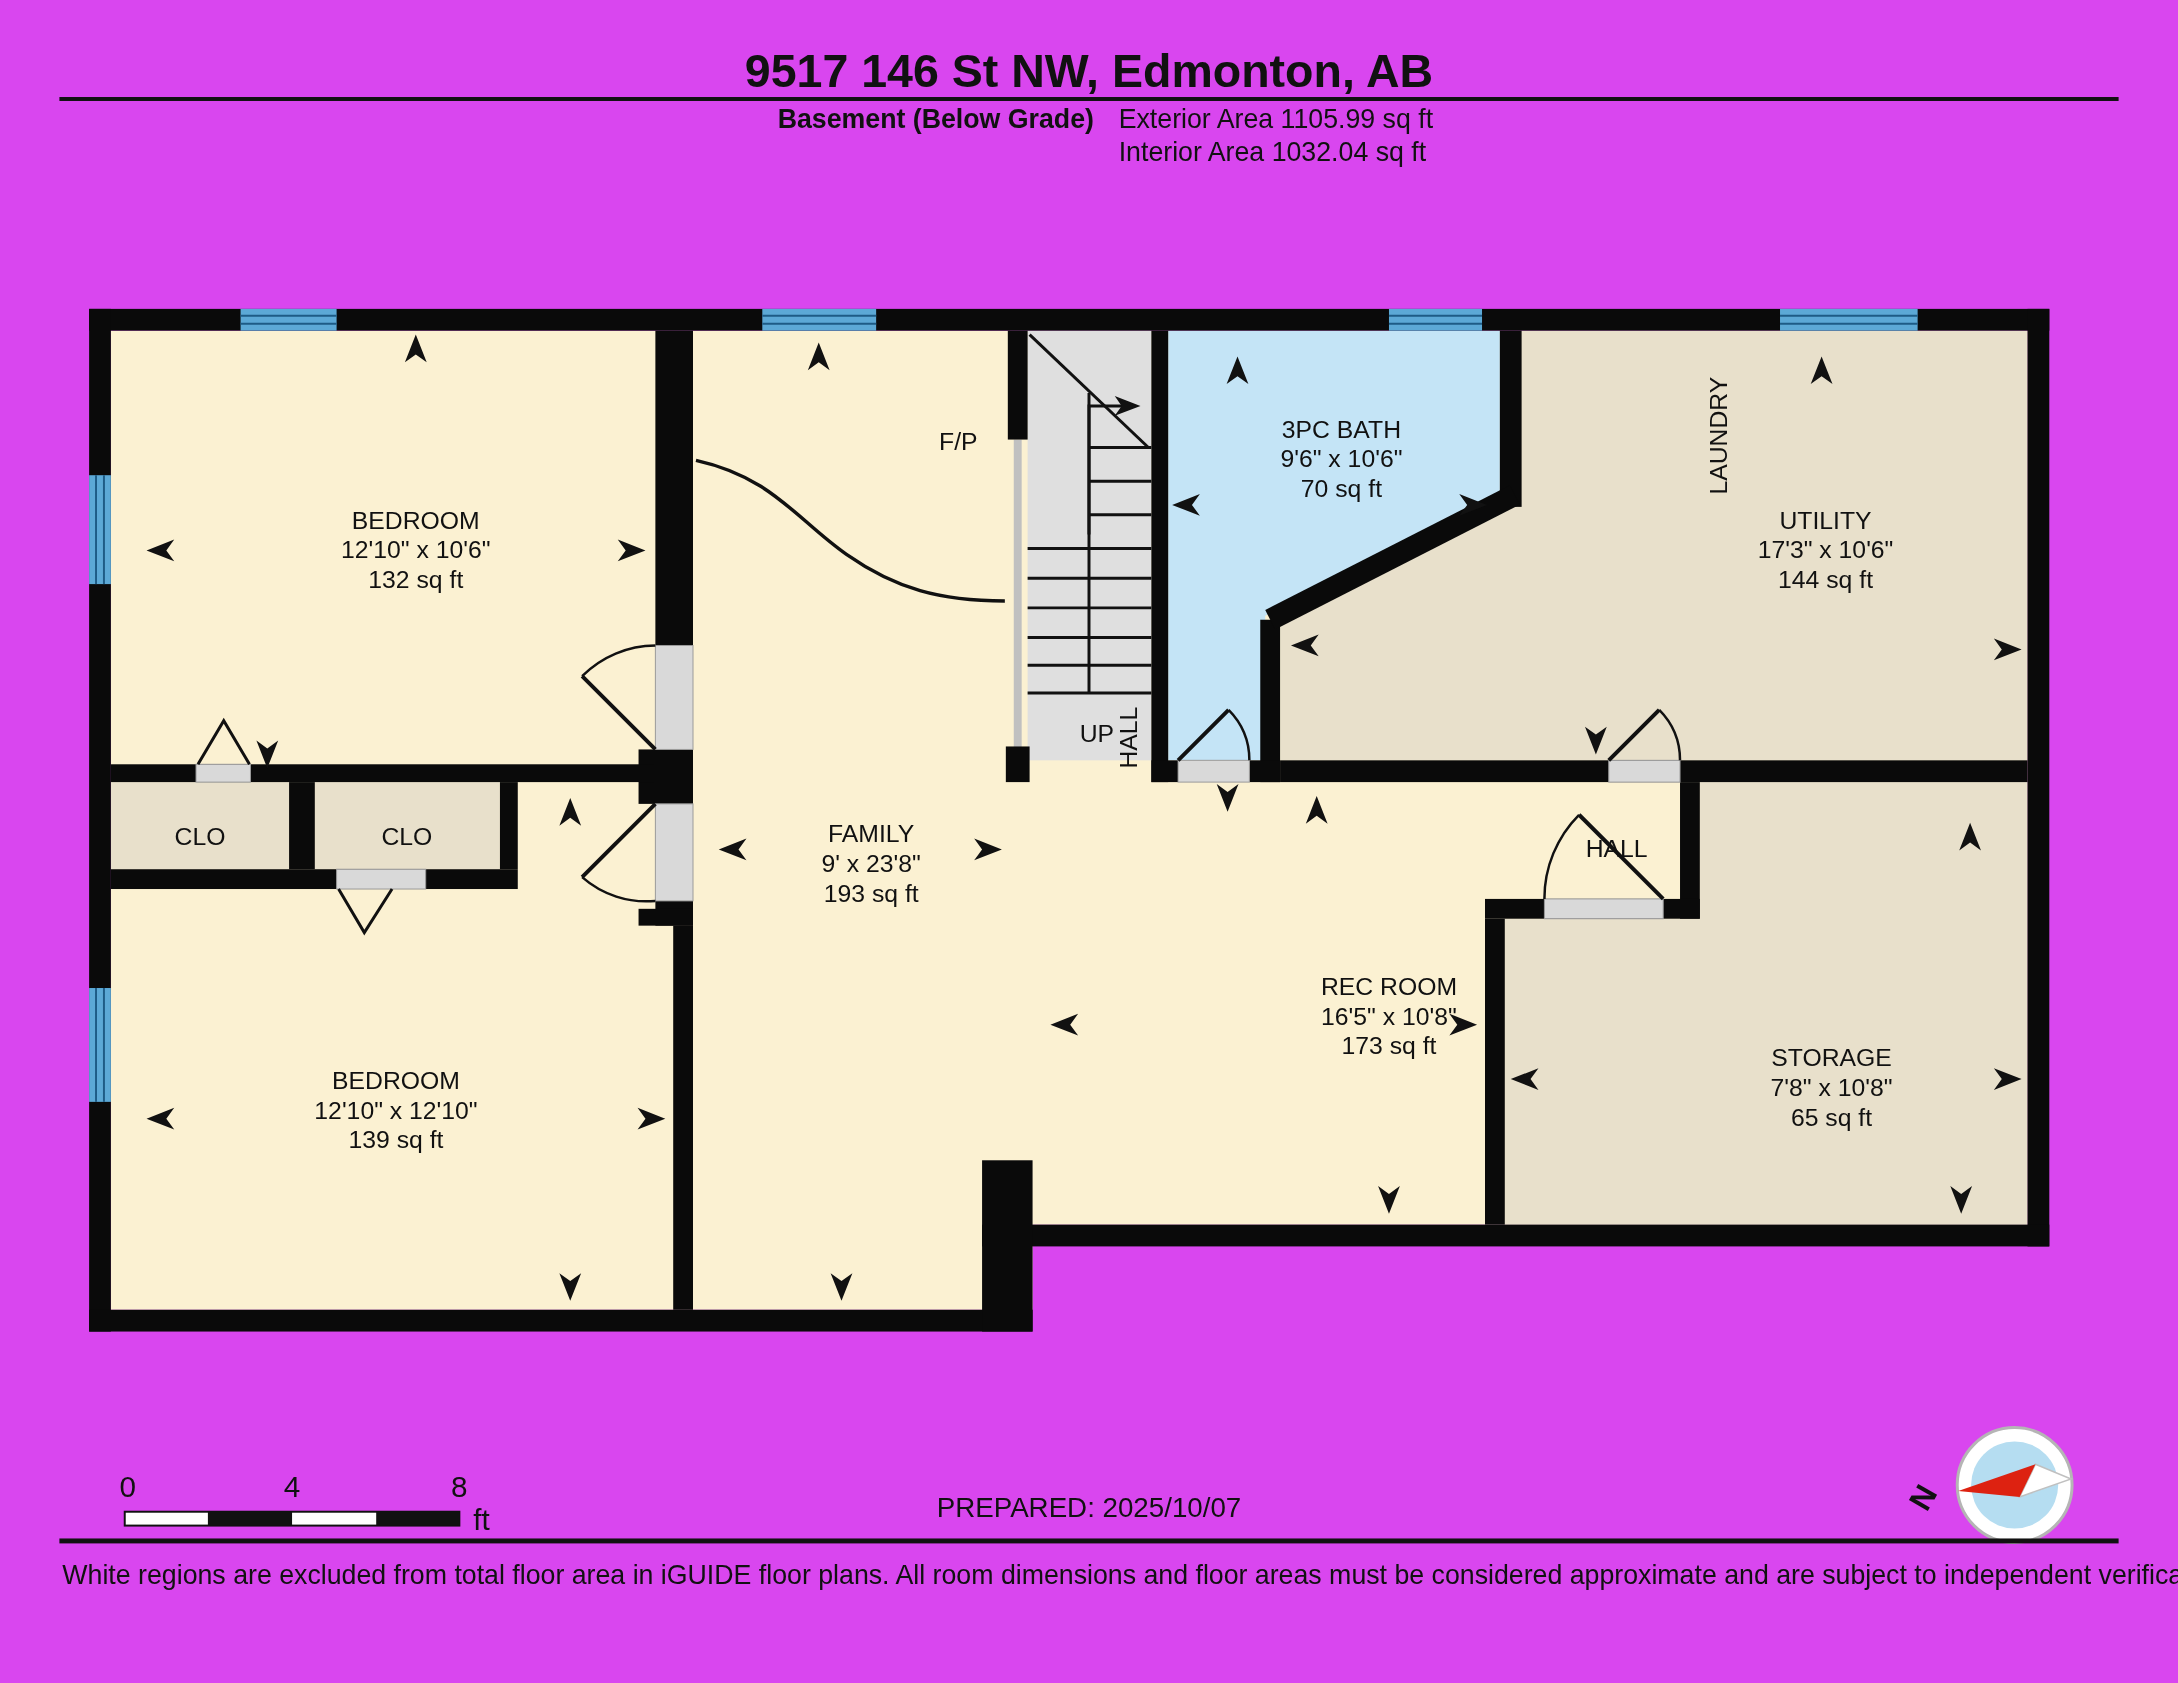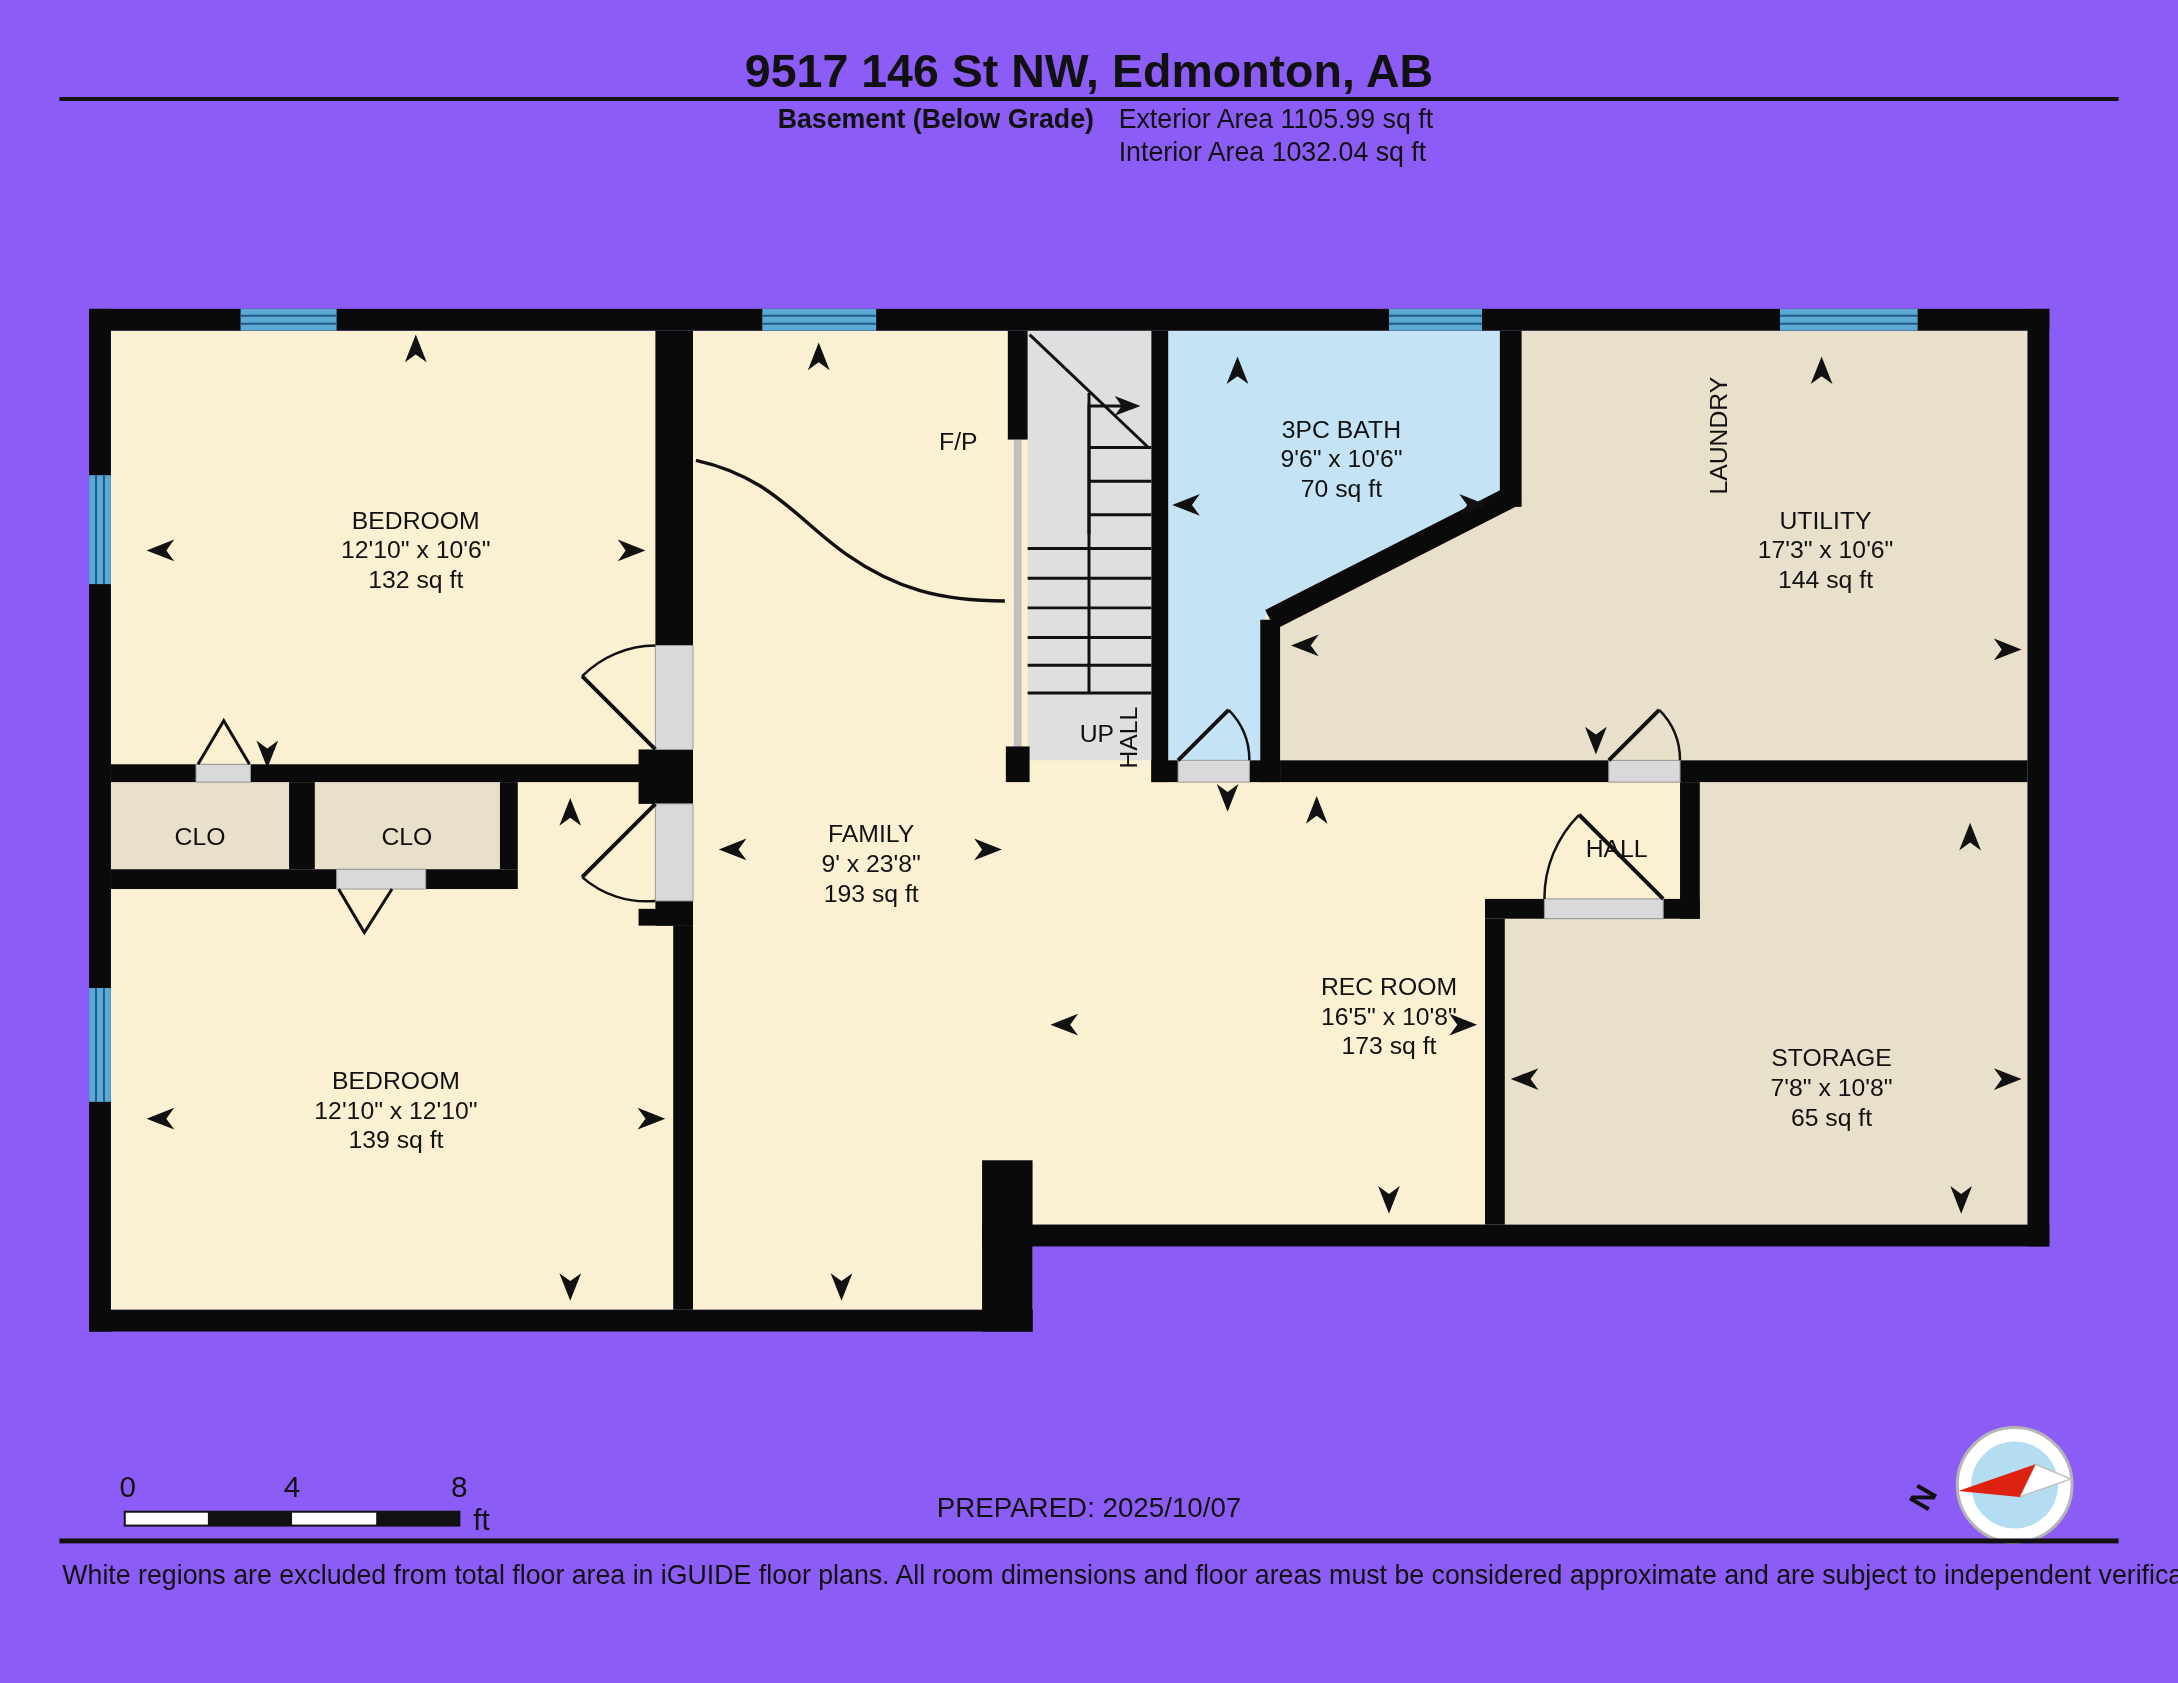--- a/index.html
+++ b/index.html
@@ -1,16 +1,16 @@
 <!DOCTYPE html>
 <html style="--floor: #FBF1D2; --closet_tan: #E8E0CB; --bath_blue: #C4E4F6; --window_blue: #5CA9D6; --window_line: #1E5C86; --wall: #0A0A0A; --stairs_gray: #DFDFDF; --compass_red: #DD2211; --compass_blue: #B5DDF1;"><head>
 <meta charset="utf-8">
 <style>
   html,body{margin:0;padding:0;background:#ffffff;}
-  .page{position:relative;width:2178px;height:1683px;background:#8b5cf6;overflow:hidden;}
+  .page{position:relative;width:2178px;height:1683px;background:#d946ef;overflow:hidden;}
   svg{position:absolute;left:0;top:0;}
   text{font-family:"Liberation Sans", sans-serif;fill:#111;}
   .title{font-size:47px;font-weight:bold;text-anchor:middle;}
   .sub{font-size:27px;}
   .sub-bold{font-size:27px;font-weight:bold;text-anchor:end;}
   .room-label{font-size:25px;text-anchor:middle;}
   .small-label{font-size:25px;text-anchor:middle;}
   .scale-num{font-size:30px;text-anchor:middle;}
   .scale-unit{font-size:30px;}
   .prepared{font-size:28px;text-anchor:middle;}

